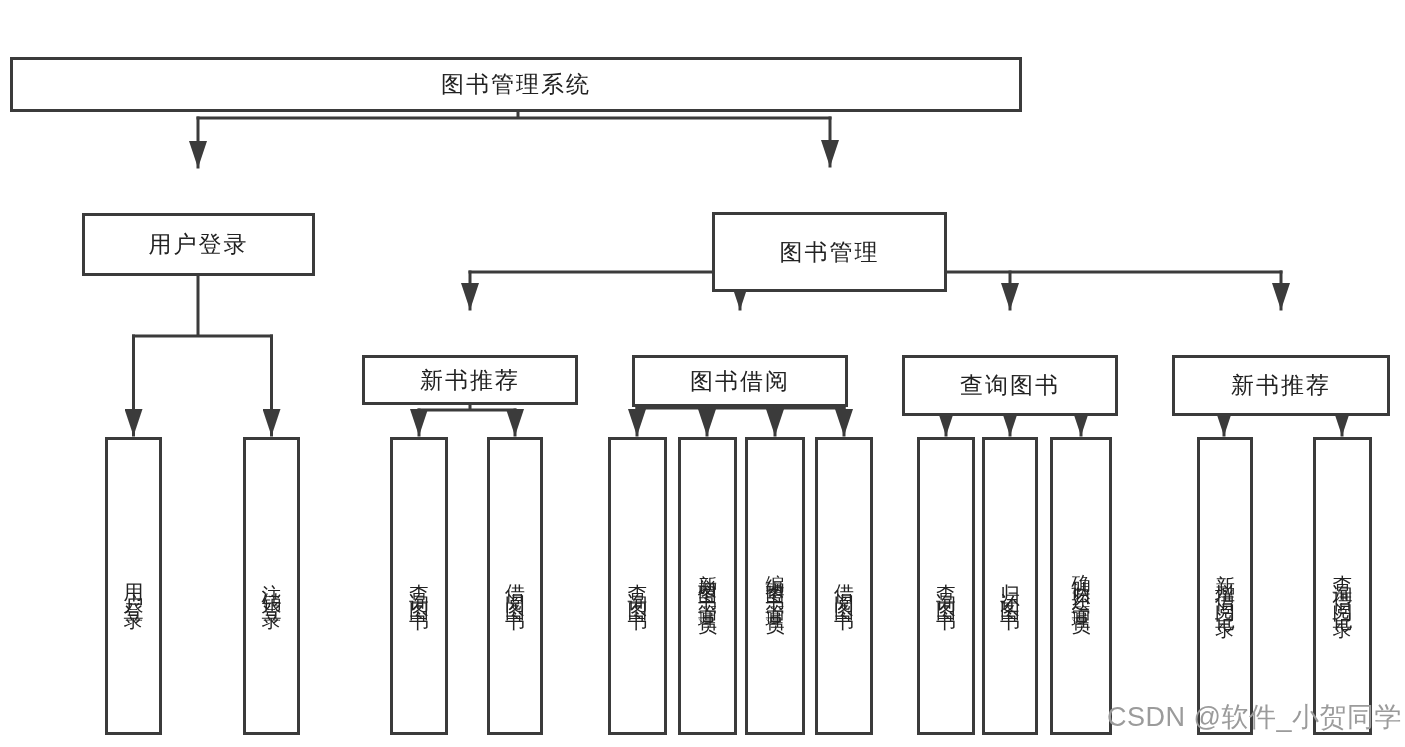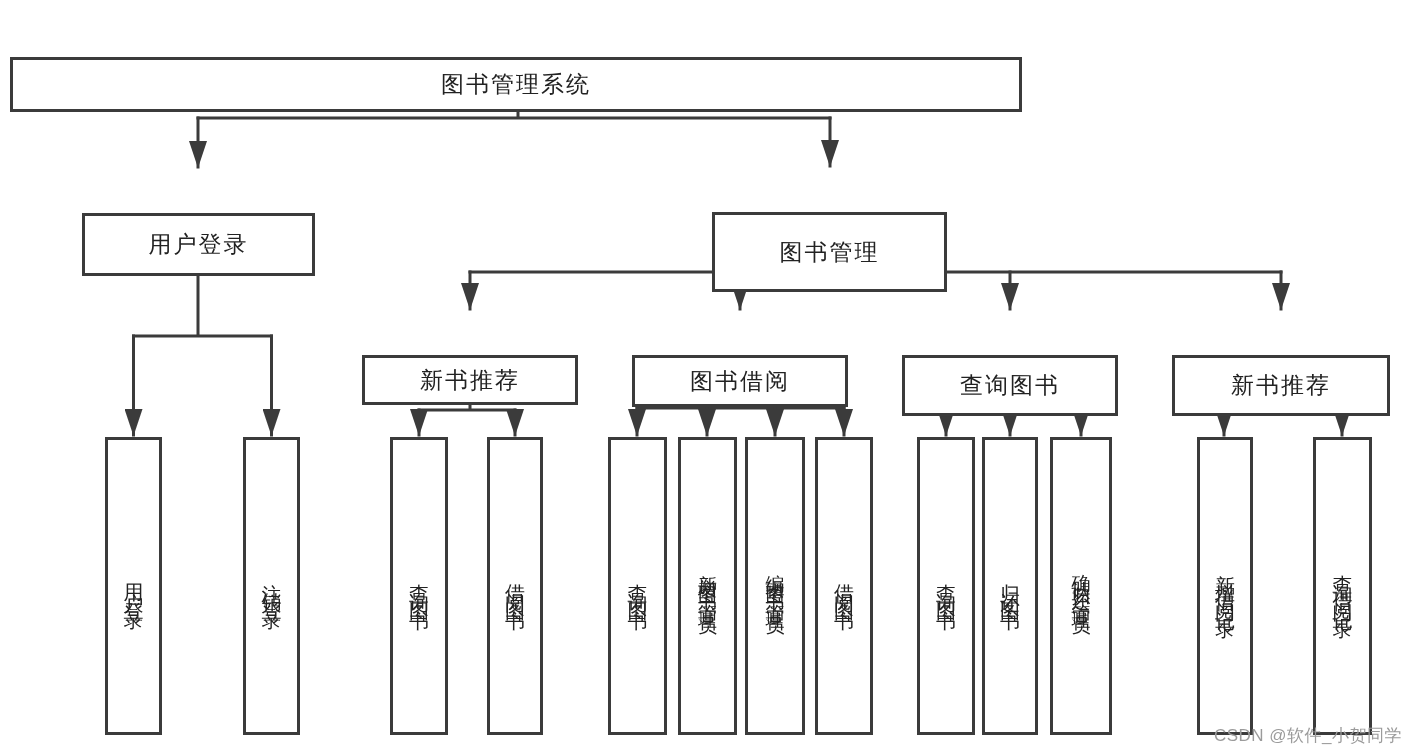--- a/index.html
+++ b/index.html
@@ -28,22 +28,22 @@
     display:flex;align-items:center;justify-content:center;
     overflow:hidden;
   }
   .vbox span{
     writing-mode:vertical-rl;text-orientation:mixed;
     font-size:20px;letter-spacing:9px;line-height:1.05;
     color:var(--text);white-space:nowrap;
   }
   .vbox.tight span{font-size:19px;letter-spacing:6px;}
   .watermark{
-    position:absolute;right:3px;bottom:0;z-index:6;
-    font-size:17px;color:var(--watermark);letter-spacing:0.5px;
+    position:absolute;right:3px;bottom:12px;z-index:6;
+    font-size:27px;color:var(--watermark);letter-spacing:0.5px;
     white-space:nowrap;
   }
 </style>
 </head>
 <body>
 
 <div class="canvas">
 
   <svg class="connectors" width="1405" height="747" viewBox="0 0 1405 747">
     <defs>

